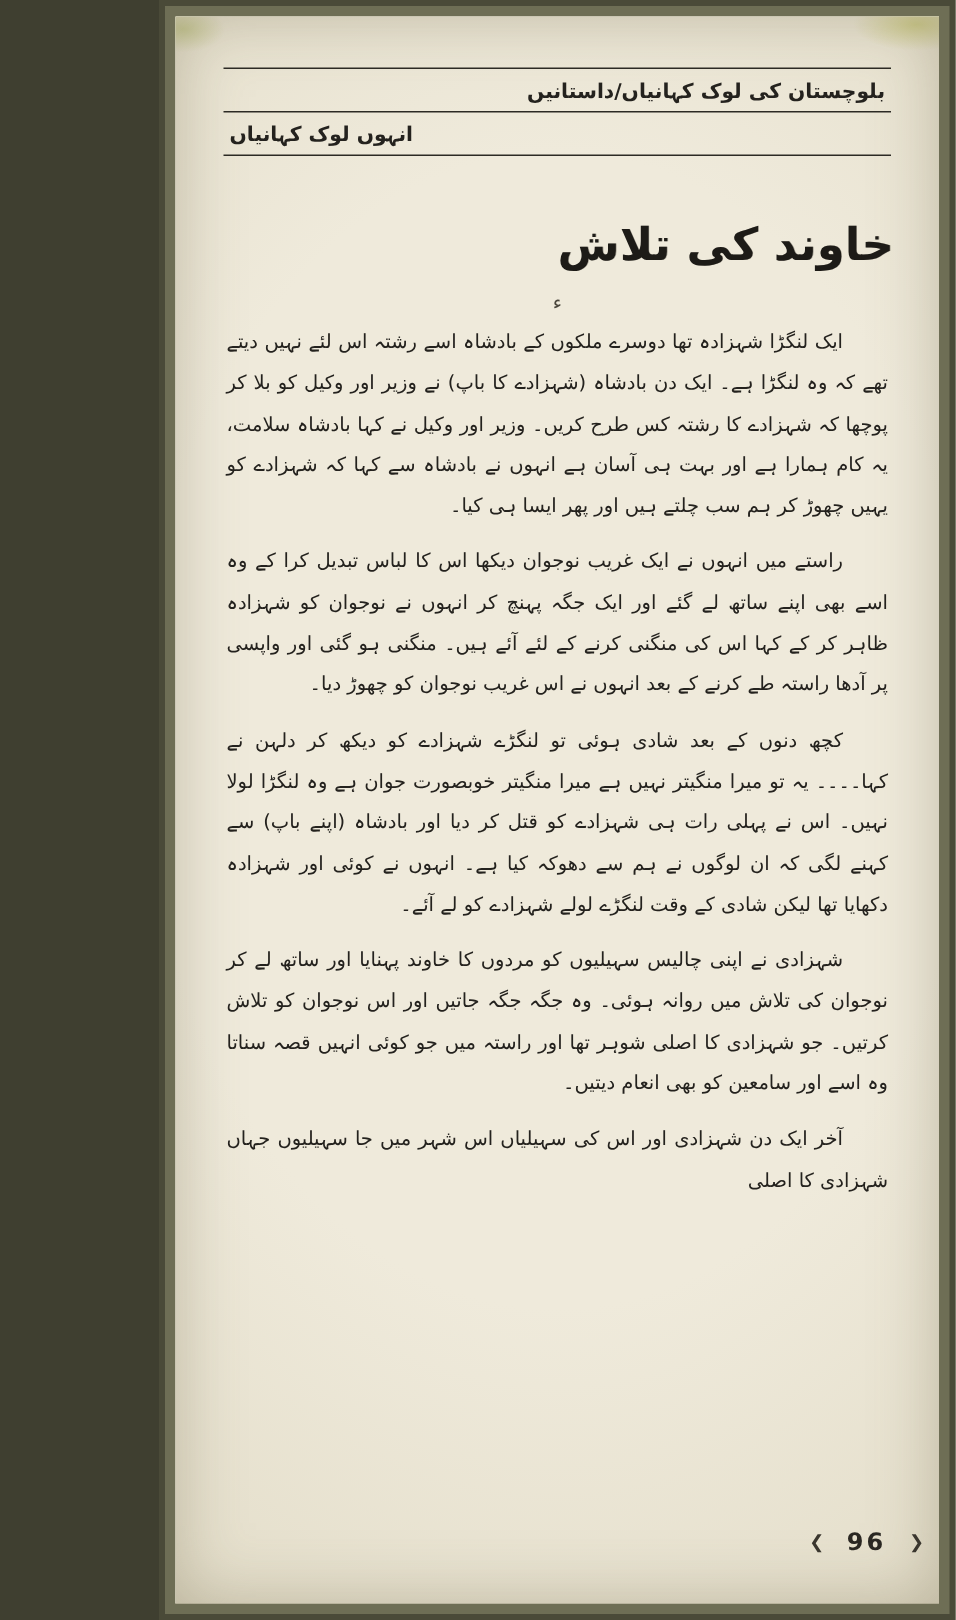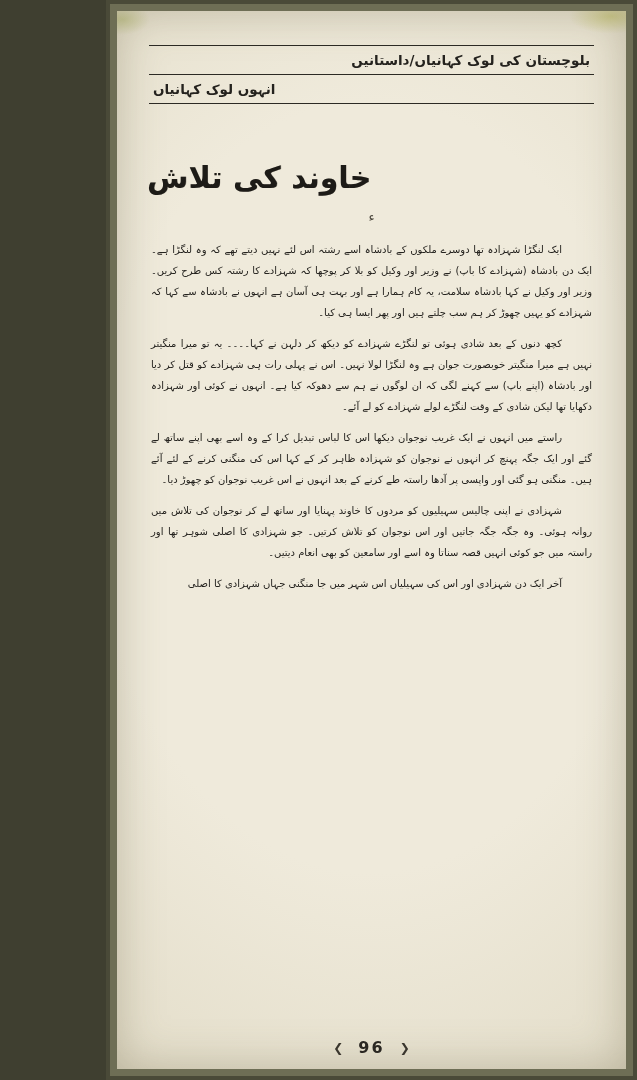--- a/index.html
+++ b/index.html
@@ -48,55 +48,54 @@
   }
   .header-row .htext{
     font-size:13.5px;
     font-weight:bold;
     letter-spacing:0.3px;
     white-space:nowrap;
   }
   .header-row.first{justify-content:flex-start;}   
   .header-row.second{justify-content:flex-end;}    
   .title-wrap{
-    text-align:left;
-    margin-top:56px;
+    text-align:right;
+    margin-top:42px;
     margin-bottom:6px;
   }
   .page-title{
     display:inline-block;
     font-size:30px;
     font-weight:bold;
     color:#1d1b17;
     text-shadow:0.4px 0.4px 0 rgba(40,35,25,0.35);
   }
   .section-mark{
     text-align:center;
     font-size:13px;
     color:#4a463c;
     height:20px;
     margin-top:14px;
   }
   .body-text{
-    margin-top:10px;
     padding:0 4px;
-    font-size:10px;
+    font-size:13px;
     line-height:2.1;
     text-align:justify;
     text-align-last:right;
   }
   .para{
     margin:0 0 10px 0;
     text-indent:30px;
   }
   .footer{
     position:absolute;
-    bottom:12px;
+    bottom:32px;
     left:0;right:0;
-    text-align:center;
+    text-align:right;
     font-size:16px;
     color:#2a2722;
     direction:ltr;
   }
   .footer .orn{
     font-size:12px;
     color:#3a362e;
     padding:0 10px;
     vertical-align:1px;
   }
@@ -123,24 +122,24 @@
       <div class="rule"></div>
 
       <div class="title-wrap">
         <span class="page-title">خاوند کی تلاش</span>
       </div>
 
       <div class="section-mark">ء</div>
 
       <div class="body-text">
         <p class="para">ایک لنگڑا شہزادہ تھا دوسرے ملکوں کے بادشاہ اسے رشتہ اس لئے نہیں دیتے تھے کہ وہ لنگڑا ہے۔ ایک دن بادشاہ (شہزادے کا باپ) نے وزیر اور وکیل کو بلا کر پوچھا کہ شہزادے کا رشتہ کس طرح کریں۔ وزیر اور وکیل نے کہا بادشاہ سلامت، یہ کام ہمارا ہے اور بہت ہی آسان ہے انہوں نے بادشاہ سے کہا کہ شہزادے کو یہیں چھوڑ کر ہم سب چلتے ہیں اور پھر ایسا ہی کیا۔</p>
+        <p class="para">راستے میں انہوں نے ایک غریب نوجوان دیکھا اس کا لباس تبدیل کرا کے وہ اسے بھی اپنے ساتھ لے گئے اور ایک جگہ پہنچ کر انہوں نے نوجوان کو شہزادہ ظاہر کر کے کہا اس کی منگنی کرنے کے لئے آئے ہیں۔ منگنی ہو گئی اور واپسی پر آدھا راستہ طے کرنے کے بعد انہوں نے اس غریب نوجوان کو چھوڑ دیا۔</p>
         <p class="para">کچھ دنوں کے بعد شادی ہوئی تو لنگڑے شہزادے کو دیکھ کر دلہن نے کہا۔۔۔۔ یہ تو میرا منگیتر نہیں ہے میرا منگیتر خوبصورت جوان ہے وہ لنگڑا لولا نہیں۔ اس نے پہلی رات ہی شہزادے کو قتل کر دیا اور بادشاہ (اپنے باپ) سے کہنے لگی کہ ان لوگوں نے ہم سے دھوکہ کیا ہے۔ انہوں نے کوئی اور شہزادہ دکھایا تھا لیکن شادی کے وقت لنگڑے لولے شہزادے کو لے آئے۔</p>
-        <p class="para">راستے میں انہوں نے ایک غریب نوجوان دیکھا اس کا لباس تبدیل کرا کے وہ اسے بھی اپنے ساتھ لے گئے اور ایک جگہ پہنچ کر انہوں نے نوجوان کو شہزادہ ظاہر کر کے کہا اس کی منگنی کرنے کے لئے آئے ہیں۔ منگنی ہو گئی اور واپسی پر آدھا راستہ طے کرنے کے بعد انہوں نے اس غریب نوجوان کو چھوڑ دیا۔</p>
         <p class="para">شہزادی نے اپنی چالیس سہیلیوں کو مردوں کا خاوند پہنایا اور ساتھ لے کر نوجوان کی تلاش میں روانہ ہوئی۔ وہ جگہ جگہ جاتیں اور اس نوجوان کو تلاش کرتیں۔ جو شہزادی کا اصلی شوہر تھا اور راستہ میں جو کوئی انہیں قصہ سناتا وہ اسے اور سامعین کو بھی انعام دیتیں۔</p>
-        <p class="para">آخر ایک دن شہزادی اور اس کی سہیلیاں اس شہر میں جا منگنی جہاں شہزادی کا اصلی</p>
+        <p class="para">آخر ایک دن شہزادی اور اس کی سہیلیاں اس شہر میں جا سہیلیوں جہاں شہزادی کا اصلی</p>
       </div>
 
       <div class="footer">
         <span class="orn">❮</span>
         <span class="pnum">96</span>
         <span class="orn">❯</span>
       </div>
 
     </div>
   </div>

